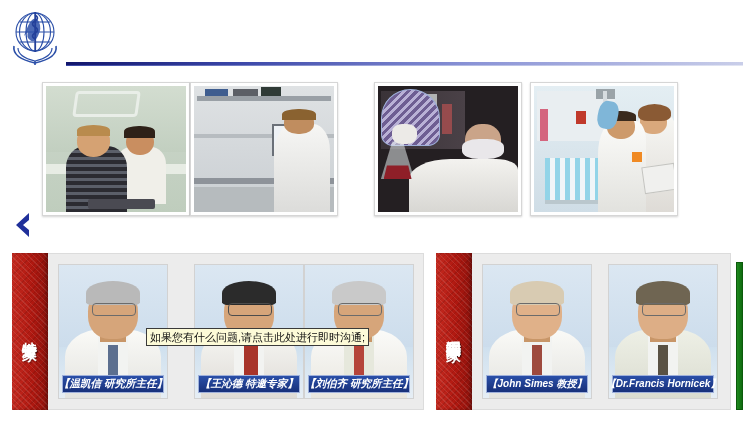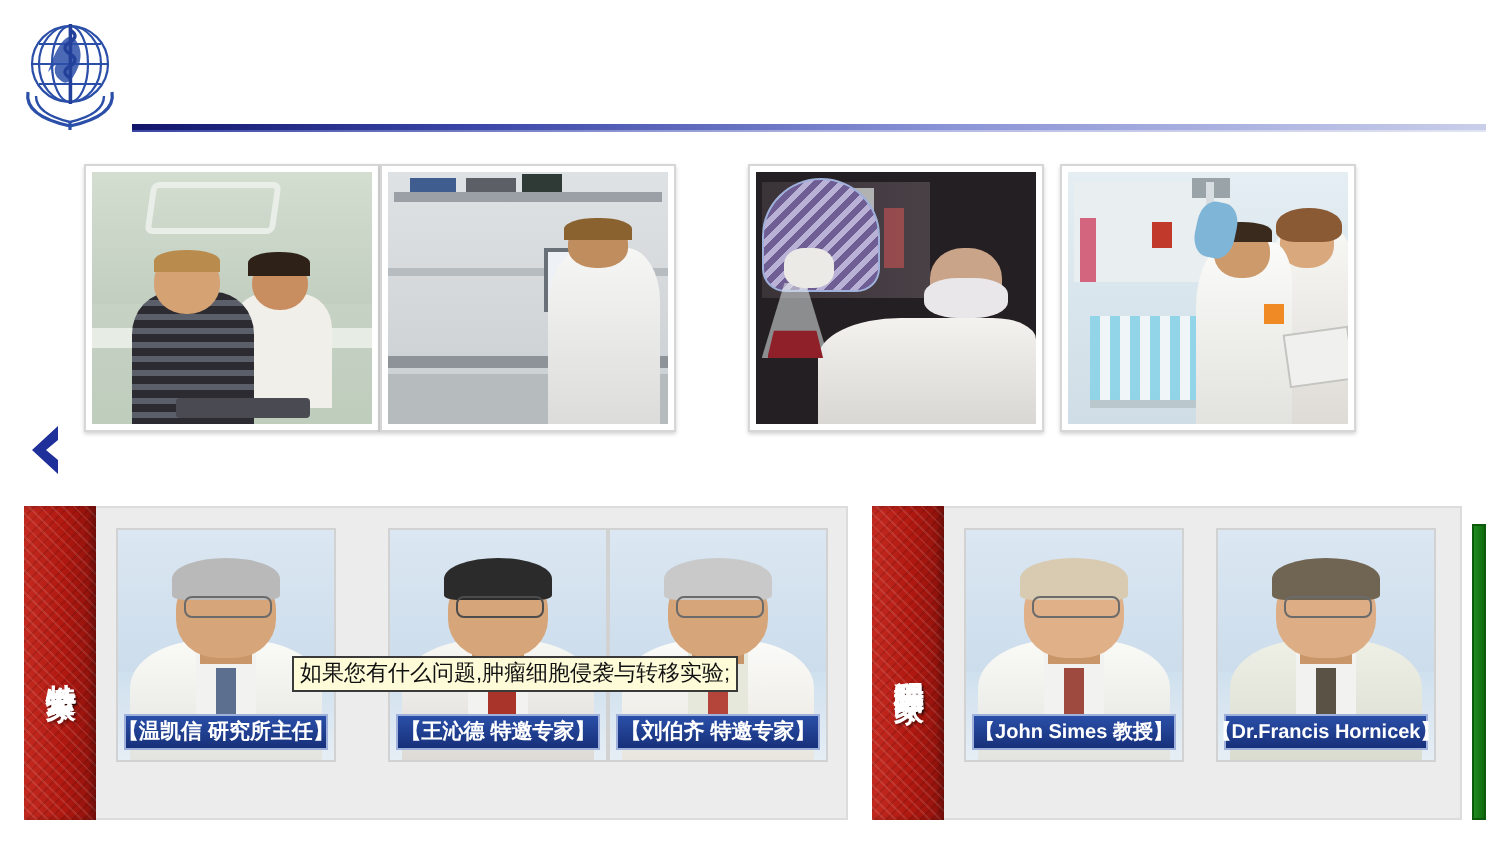--- a/index.html
+++ b/index.html
@@ -166,23 +166,24 @@
   .redbar-left{left:12px;}
   .redbar-right{left:436px;}
   .redbar .vtext{
     color:#ffffff;font-size:15px;font-weight:bold;line-height:19px;
     letter-spacing:1px;text-align:center;
     text-shadow:1px 1px 1px rgba(0,0,0,.35);
     writing-mode:vertical-rl;text-orientation:upright;
   }
 
   .card{
-    position:absolute;top:11px;width:110px;height:117px;
+    position:absolute;top:11px;width:110px;height:135px;
     background:#fca5a5;border:1px solid #d2d2d2;box-sizing:border-box;
     overflow:hidden;
+    font-style:italic;
   }
   .card .ph{position:absolute;left:0;top:0;width:100%;height:100%;}
   .cap{
     position:absolute;left:3px;right:3px;bottom:5px;height:18px;
     background:linear-gradient(#2a4fa8,#17307a);
     border:1px solid #9fb0da;
     color:#ffffff;font-size:10.5px;font-weight:bold;
     display:flex;align-items:center;justify-content:center;
     white-space:nowrap;box-sizing:border-box;
   }
@@ -410,21 +411,21 @@
         <div class="bgl"></div>
             <div class="coat"></div>
             <div class="shirt"></div>
         <div class="tie"></div>
             <div class="neck"></div>
             <div class="head"></div>
         <div class="hair"></div>
             <div class="glass"></div>
       </div>
         </div>
-      <div class="cap">【刘伯齐 特邀专家】</div>
+      <div class="cap">【刘伯齐 研究所主任】</div>
     </div>
 
     <div class="card c5">
       <div class="ph">
           <div class="ex ex5">
         <div class="bgl"></div>
             <div class="coat"></div>
             <div class="shirt"></div>
         <div class="tie"></div>
             <div class="neck"></div>
@@ -446,16 +447,16 @@
             <div class="neck"></div>
             <div class="head"></div>
         <div class="hair"></div>
             <div class="glass"></div>
       </div>
         </div>
       <div class="cap en">【John Simes 教授】</div>
     </div>
   </div>
 
-  <div class="tooltip">如果您有什么问题,肿瘤细胞侵袭与转移实验;</div>
+  <div class="tooltip">如果您有什么问题,请点击此处进行即时沟通;</div>
 
   <div class="green-edge"></div>
 </div>
 
 </body></html>

